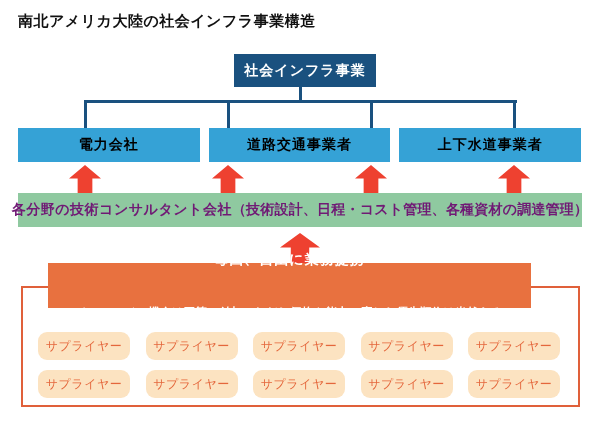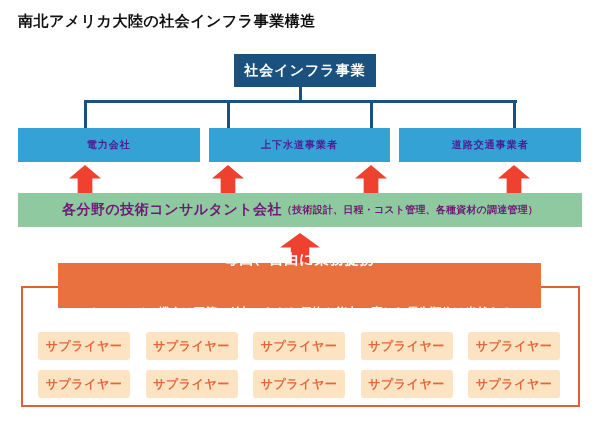--- a/index.html
+++ b/index.html
@@ -28,70 +28,70 @@
   .line-h{left:84px;top:100px;width:433px;height:3px;}
   .line-v{top:103px;width:3px;height:25px;}
   .line-v1{left:84px;} .line-v2{left:227px;} .line-v3{left:370px;} .line-v4{left:513px;}
 
   
   .op-row{
     position:absolute;left:18px;top:128px;width:563px;height:34px;
     display:flex;gap:9px;
   }
   .op-box{
-    flex:1;background:var(--blue);color:#4c1d95;
-    font-size:10px;font-weight:bold;letter-spacing:1px;
+    flex:1;background:var(--blue);color:#000000;
+    font-size:14px;font-weight:bold;letter-spacing:1px;
     display:flex;align-items:center;justify-content:center;
   }
 
   
   .arrow{
     position:absolute;background:var(--red);
     clip-path:polygon(50% 0,100% 48%,73% 48%,73% 100%,27% 100%,27% 48%,0 48%);
   }
   .arrow-sm{width:32px;height:28px;top:165px;}
   .a1{left:69px;} .a2{left:212px;} .a3{left:355px;} .a4{left:498px;}
   .arrow-lg{width:40px;height:30px;left:280px;top:233px;}
 
   
   .green-bar{
     position:absolute;left:18px;top:193px;width:564px;height:34px;
     background:var(--green);color:#701a75;
     display:flex;align-items:center;justify-content:center;
     white-space:nowrap;
   }
   .green-main{font-size:14px;font-weight:bold;letter-spacing:.5px;}
-  .green-note{font-size:10px;font-weight:bold;letter-spacing:.2px;}
+  .green-note{font-size:14px;font-weight:bold;letter-spacing:.2px;}
 
   
   .frame{
     position:absolute;left:21px;top:286px;width:555px;height:117px;
     border:2px solid var(--frame);background:#ffffff;z-index:1;
   }
 
   
   .orange-box{
-    position:absolute;left:58px;top:263px;width:483px;height:45px;
+    position:absolute;left:48px;top:263px;width:483px;height:45px;
     background:var(--orange);color:#ffffff;z-index:2;
     display:flex;flex-direction:column;align-items:center;justify-content:center;
     white-space:nowrap;
     gap:30px;
   }
   .orange-main{font-size:14px;font-weight:bold;letter-spacing:1px;}
   .orange-note{font-size:11.5px;font-weight:bold;margin-top:6px;letter-spacing:.2px;}
 
   
   .sup-row{
     position:absolute;left:38px;width:522px;height:28px;
     display:flex;justify-content:space-between;z-index:3;
   }
   .sup-row-1{top:332px;} .sup-row-2{top:370px;}
   .sup-chip{
-    width:92px;height:28px;background:var(--chip);border-radius:3px;
-    color:var(--chiptext);font-size:12px;font-weight:bold;letter-spacing:.5px;
+    width:92px;height:28px;background:var(--chip);border-radius:9px;
+    color:var(--chiptext);font-size:12px;font-weight:normal;letter-spacing:.5px;
     display:flex;align-items:center;justify-content:center;
   }
 </style>
 </head>
 <body>
 
 <div class="canvas">
 
   <h1 class="title">南北アメリカ大陸の社会インフラ事業構造</h1>
 
@@ -99,22 +99,22 @@
 
   <div class="line line-stub"></div>
   <div class="line line-h"></div>
   <div class="line line-v line-v1"></div>
   <div class="line line-v line-v2"></div>
   <div class="line line-v line-v3"></div>
   <div class="line line-v line-v4"></div>
 
   <div class="op-row">
     <div class="op-box">電力会社</div>
+    <div class="op-box">道路交通事業者</div>
     <div class="op-box">上下水道事業者</div>
-    <div class="op-box">道路交通事業者</div>
   </div>
 
   <div class="arrow arrow-sm a1"></div>
   <div class="arrow arrow-sm a2"></div>
   <div class="arrow arrow-sm a3"></div>
   <div class="arrow arrow-sm a4"></div>
 
   <div class="green-bar">
     <span class="green-main">各分野の技術コンサルタント会社</span>
     <span class="green-note">（技術設計、日程・コスト管理、各種資材の調達管理）</span>

